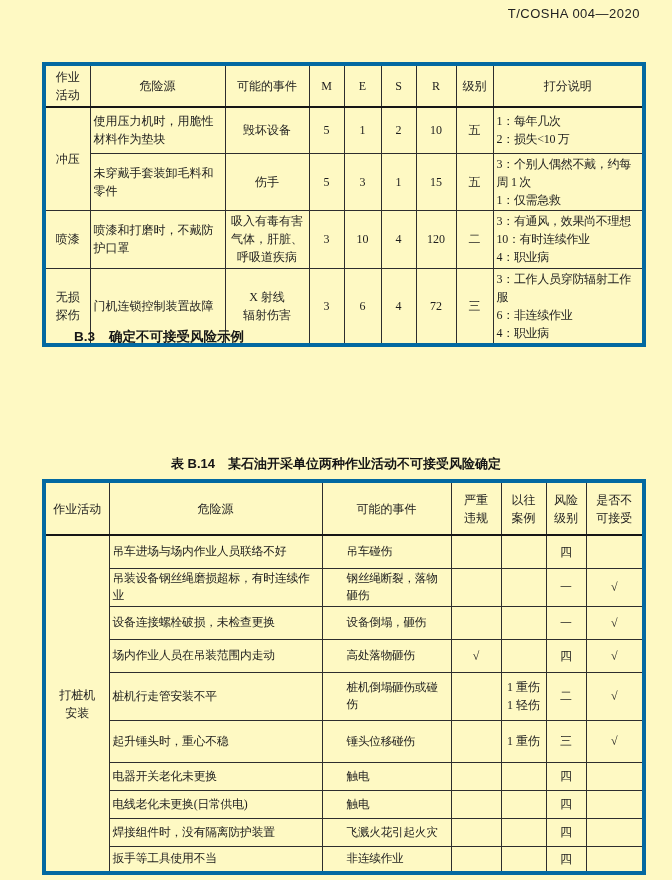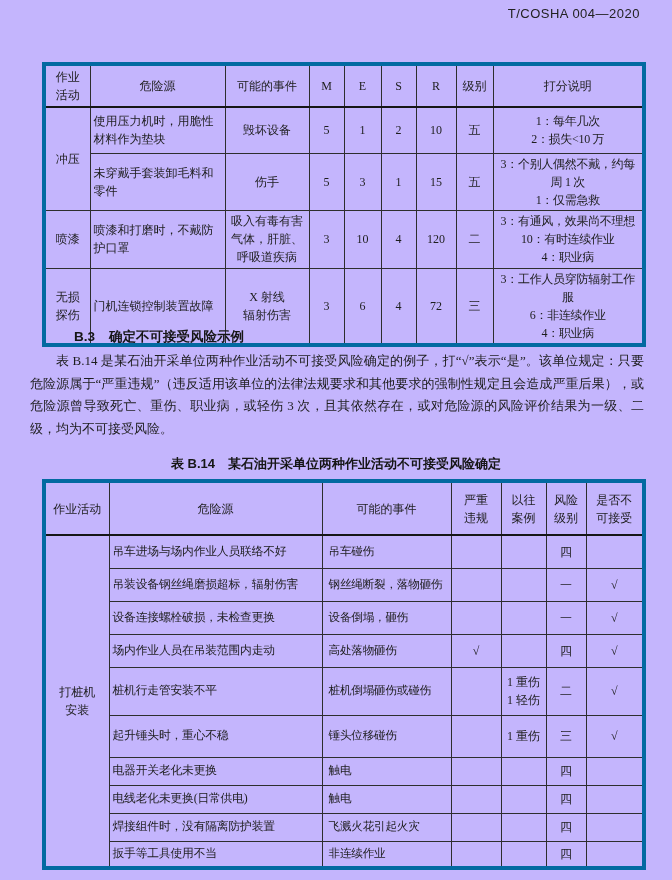--- a/index.html
+++ b/index.html
@@ -1,19 +1,19 @@
 <!DOCTYPE html>
 <html><head>
 <meta charset="utf-8">
 <style>
   html,body { margin:0; padding:0; background:#e8e8e8; }
   .page {
     position:relative;
     width:672px; height:880px;
-    background:#c4b5fd;
+    background:#fef9c3;
     font-family:"Liberation Serif","DejaVu Serif",serif;
     color:#1d1d1d;
     overflow:hidden;
   }
   .doc-number {
     position:absolute; top:6px; right:32px;
     font-family:"Liberation Sans","DejaVu Sans",sans-serif;
     font-size:13px; letter-spacing:0.5px; color:#222;
   }
   .tbl-title {
@@ -39,25 +39,25 @@
     padding:1px 3px;
     vertical-align:middle;
     overflow:hidden;
     color:#1d1d1d;
   }
   .tbl thead th { border-bottom:2px solid #161616; text-align:center; }
   .pre { white-space:pre-line; }
   .c-center { text-align:center; }
   .c-left { text-align:left; padding-left:7px; padding-right:4px; }
   .notes-cell {
-    text-align:center; padding-left:5px; padding-right:2px;
+    text-align:left; padding-left:5px; padding-right:2px;
     font-size:11px; letter-spacing:-0.3px; line-height:1.7;
     white-space:pre-line;
   }
-  .t14 .event-cell { text-align:left; padding-left:6px; font-size:11.6px; letter-spacing:-0.2px; }
+  .t14 .event-cell { text-align:left; padding-left:24px; font-size:11.6px; letter-spacing:-0.2px; }
   .t14 .hazard-cell { font-size:11.8px; letter-spacing:-0.2px; }
   .section-heading {
     position:absolute; left:30px; top:328px;
     font-family:"Liberation Sans","DejaVu Sans",sans-serif;
     font-weight:bold; font-size:13.5px; color:#161616;padding-left:44px;
   }
   .section-heading .sec-num { margin-right:14px; }
   .para {
     position:absolute; left:30px; top:350px; width:614px;
     margin:0;
@@ -155,21 +155,20 @@
 6：非连续作业
 4：职业病</td>
         </tr>
       </tbody>
   </table>
 
   <div class="section-heading">
     <span class="sec-num">B.3</span><span>确定不可接受风险示例</span>
   </div>
 
-  <p class="para">表 B.14 是某石油开采单位两种作业活动不可接受风险确定的例子，打“√”表示“是”。该单位规定：只要危险源属于“严重违规”（违反适用该单位的法律法规要求和其他要求的强制性规定且会造成严重后果），或危险源曾导致死亡、重伤、职业病，或轻伤 3 次，且其依然存在，或对危险源的风险评价结果为一级、二级，均为不可接受风险。</p>
 
   <div class="tbl-title t14-title">表 B.14　某石油开采单位两种作业活动不可接受风险确定</div>
 
   <table class="tbl t14">
     <colgroup id="t14-cols">
         <col style="width: 65px;">
         <col style="width: 213px;">
         <col style="width: 129px;">
         <col style="width: 50px;">
         <col style="width: 45px;">
@@ -196,21 +195,21 @@
           <td class="c-center pre" rowspan="10">打桩机
 安装</td>
           <td class="c-left hazard-cell">吊车进场与场内作业人员联络不好</td>
           <td class="event-cell">吊车碰伤</td>
           <td class="c-center"></td>
           <td class="c-center pre"></td>
           <td class="c-center">四</td>
           <td class="c-center"></td>
         </tr>
         <tr style="height: 33px;">
-          <td class="c-left hazard-cell">吊装设备钢丝绳磨损超标，辐射伤害</td>
+          <td class="c-left hazard-cell">吊装设备钢丝绳磨损超标，有时连续作业</td>
           <td class="event-cell">钢丝绳断裂，落物砸伤</td>
           <td class="c-center"></td>
           <td class="c-center pre"></td>
           <td class="c-center">一</td>
           <td class="c-center"><span>√</span></td>
         </tr>
         <tr style="height: 33px;">
           <td class="c-left hazard-cell">设备连接螺栓破损，未检查更换</td>
           <td class="event-cell">设备倒塌，砸伤</td>
           <td class="c-center"></td>

